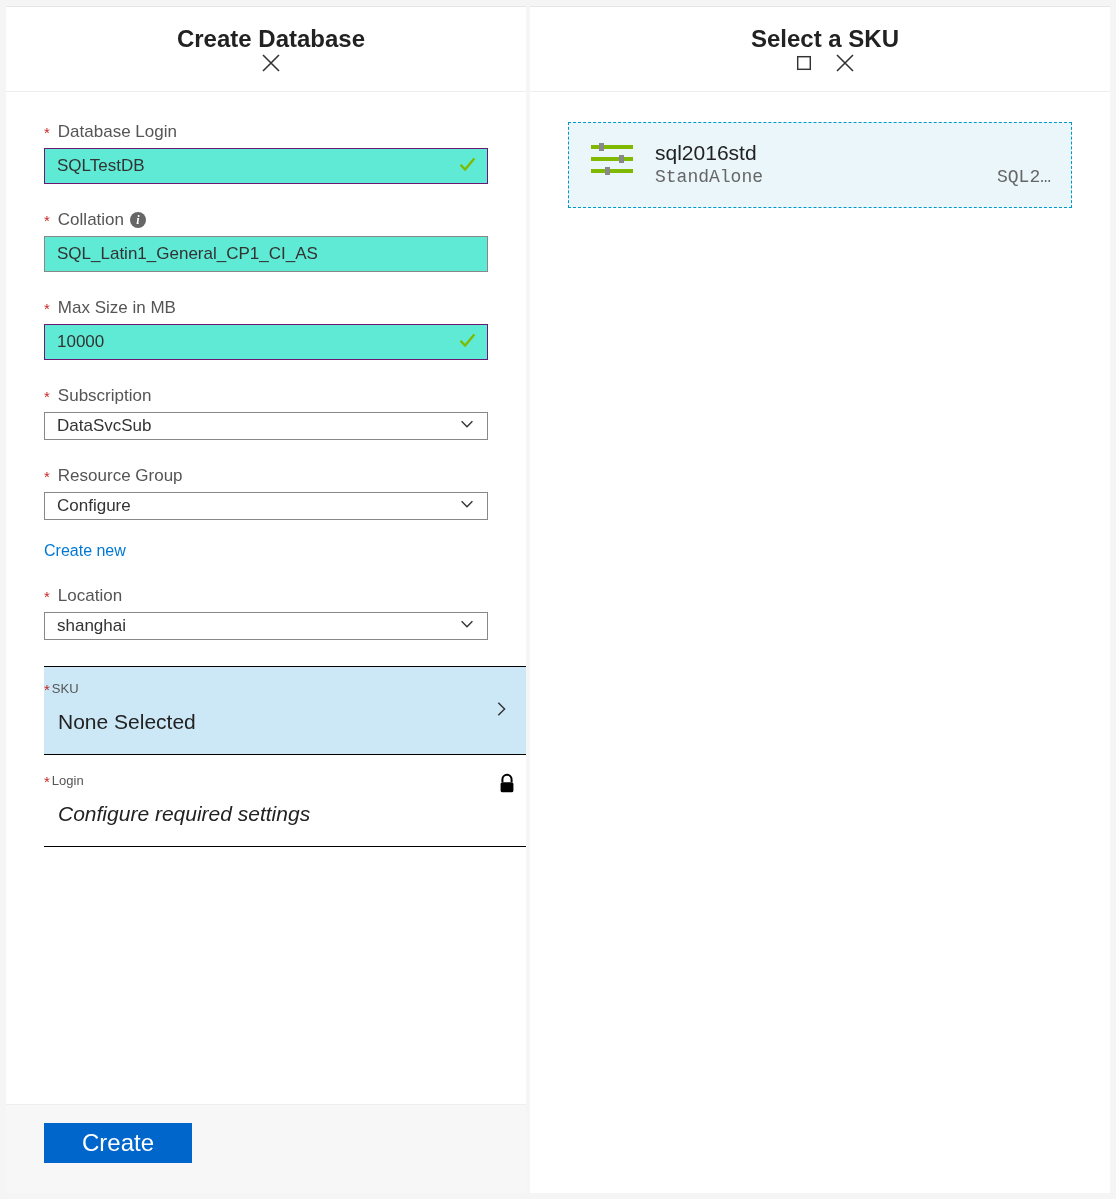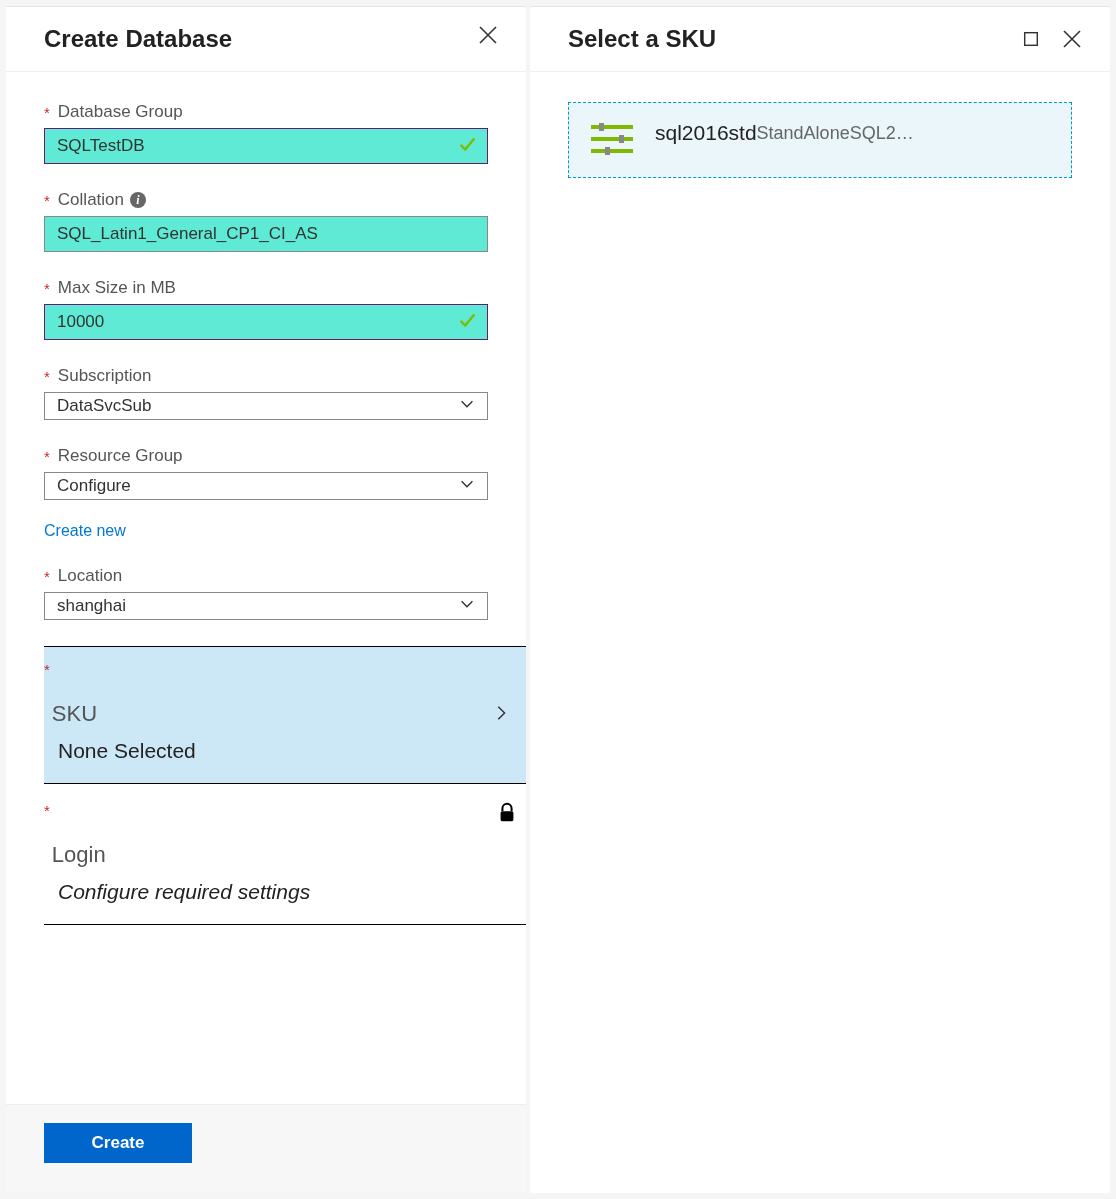--- a/index.html
+++ b/index.html
@@ -20,23 +20,25 @@
 .panel {
   background: #fff;
   display: flex;
   flex-direction: column;
   border-top: 1px solid #e5e5e5;
 }
 .panel-left { width: 520px; }
 .panel-right { flex: 1; }
 .panel-header {
   display: flex;
+  align-items: center;
   justify-content: space-between;
   padding: 18px 28px 18px 38px;
   border-bottom: 1px solid #eee;
+  flex-direction: column;
 }
 .panel-title {
   font-size: 24px;
   font-weight: 600;
   color: #222;
 }
 .header-icons {
   display: flex;
   gap: 22px;
   align-items: center;
@@ -117,21 +119,21 @@
   padding: 14px 8px 20px 0;
   margin: 0 -38px 0 0;
   margin-left: 0;
   position: relative;
   cursor: pointer;
 }
 .nav-row.selected {
   background: #cce7f6;
 }
 .nav-label-row { display: flex; align-items: flex-start; }
-.nav-label { color: #555; font-size: 22px; margin-top: 40px; }
+.nav-label { color: #555; font-size: 13px; }
 .nav-value {
   font-size: 21px;
   color: #222;
   margin-top: 12px;
   padding-left: 14px;
 }
 .nav-value.italic { font-style: italic; }
 .chevron-right {
   position: absolute;
   right: 16px; top: 50%;
@@ -148,40 +150,42 @@
   padding: 18px 38px 30px 38px;
   background: #f7f7f7;
   border-top: 1px solid #eee;
 }
 .btn-primary {
   background: #0066cc;
   color: #fff;
   border: none;
   width: 148px;
   height: 40px;
-  font-size: 17px;
-  font-weight: 700;
+  font-size: 24px;
+  font-weight: 400;
   cursor: pointer;
 }
 .sku-tile {
   border: 1px dashed #0099cc;
   background: #eaf6fa;
   width: 100%;
   padding: 18px 20px 20px 20px;
   display: flex;
   gap: 20px;
   cursor: pointer;
 }
 .sku-icon svg { display: block; }
-.sku-info { flex: 1; display: flex; flex-direction: row; }
+.sku-info { flex: 1; display: flex; flex-direction: column; }
 .sku-name { font-size: 21px; color: #222; }
 .sku-sub-row {
   display: flex;
+  justify-content: space-between;
   align-items: baseline;
   margin-top: 2px;
+  font-family: Liberation Mono, monospace;
 }
 .sku-sub { color: #666; font-size: 18px; }
 .sku-ver { color: #666; font-size: 18px; }
 </style>
 </head>
 <body>
 
 <div class="container">
 
   <div class="panel panel-left">
@@ -192,21 +196,21 @@
             <path d="M2 2 L18 18 M18 2 L2 18" stroke="#333" stroke-width="1.6" fill="none"></path>
           </svg>
       </span>
     </div>
 
     <div class="panel-body">
 
       <div class="field">
         <div class="label-row">
           <span class="req">*</span>
-          <span class="field-label">Database Group</span>
+          <span class="field-label">Database Login</span>
         </div>
         <div class="input-wrap">
           <input class="txt valid" type="text" value="SQLTestDB" style="">
           <span class="check-icon">
             <svg width="22" height="22" viewBox="0 0 24 24">
                 <path d="M5 13 L10 18 L20 6" stroke="#7fba00" stroke-width="2.5" fill="none"></path>
               </svg>
           </span>
         </div>
       </div>

